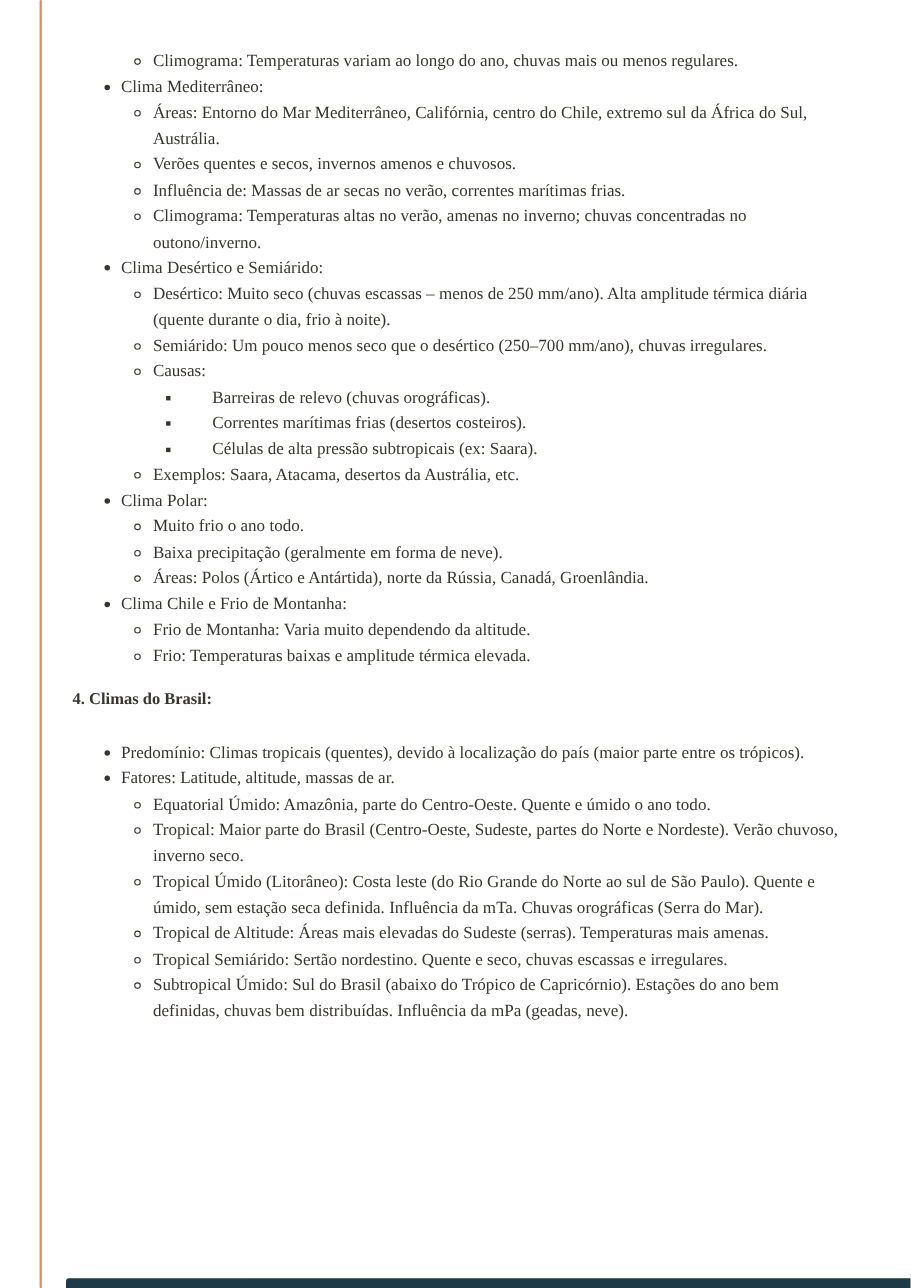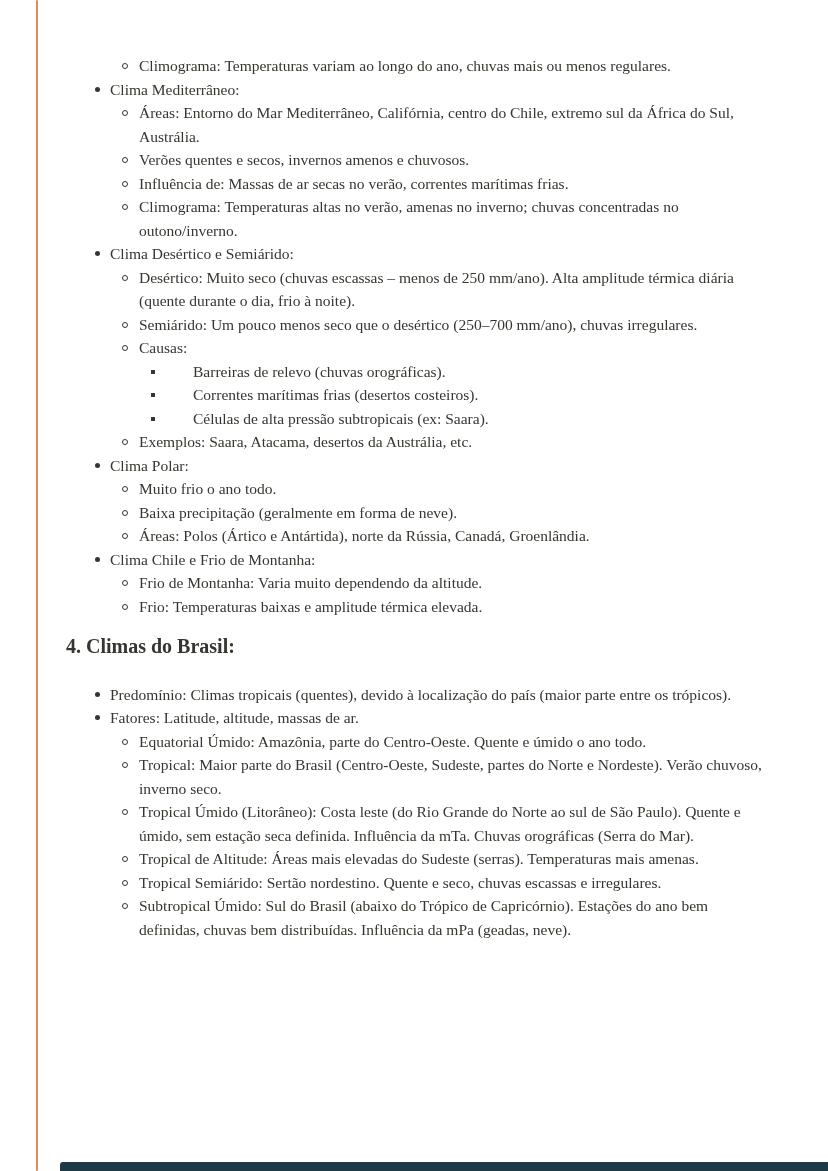--- a/index.html
+++ b/index.html
@@ -6,31 +6,31 @@
     --accent:#DB8C60;
     --footer:#1E3A46;
     --text:#37352F;
   }
   *{margin:0;padding:0;box-sizing:border-box;}
   html,body{background:#ffffff;}
   body{font-family:"Liberation Serif","DejaVu Serif",serif;color:var(--text);}
   .page{position:relative;width:828px;height:1171px;background:#ffffff;overflow:hidden;}
   .accent-line{position:absolute;left:36px;top:0;bottom:0;width:2px;background:var(--accent);border-radius:2px;}
   .footer-bar{position:absolute;left:60px;right:0;bottom:0;height:9px;background:var(--footer);border-top-left-radius:3px;}
-  .content{position:absolute;left:66px;top:54px;width:706px;font-size:15.5px;line-height:23.5px;}
+  .content{position:absolute;left:66px;top:44px;width:706px;font-size:15.5px;line-height:23.5px;}
   .li{display:flex;align-items:flex-start;}
   .l1{margin-left:29px;}
   .l2{margin-left:56px;}
   .l3{margin-left:85px;gap:26px;}
   .marker{flex:0 0 auto;display:block;}
   .disc{width:5px;height:5px;border-radius:50%;background:var(--text);margin-top:9px;margin-right:10px;}
   .circle{width:6px;height:6px;border-radius:50%;border:1.2px solid var(--text);background:transparent;margin-top:9px;margin-right:11px;}
   .squaremk{width:4px;height:4px;background:var(--text);margin-top:10px;margin-right:12px;}
   .txt{flex:1 1 auto;}
-  .heading{font-size:20px;font-weight:700;margin:17px 0 24px 0;line-height:23.5px;}
+  .heading{font-size:15px;font-weight:700;margin:17px 0 24px 0;line-height:23.5px;}
 </style>
 </head>
 <body>
 
 <div class="page">
   <div class="accent-line"></div>
 
   <div class="content">
 
     <div class="li l2">

